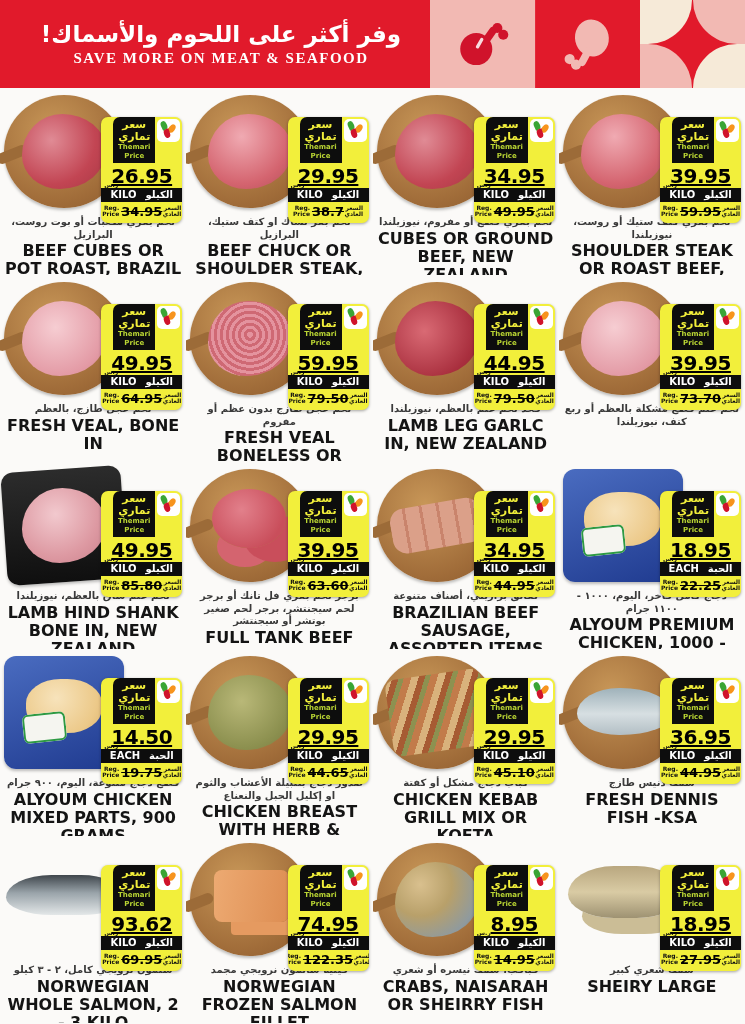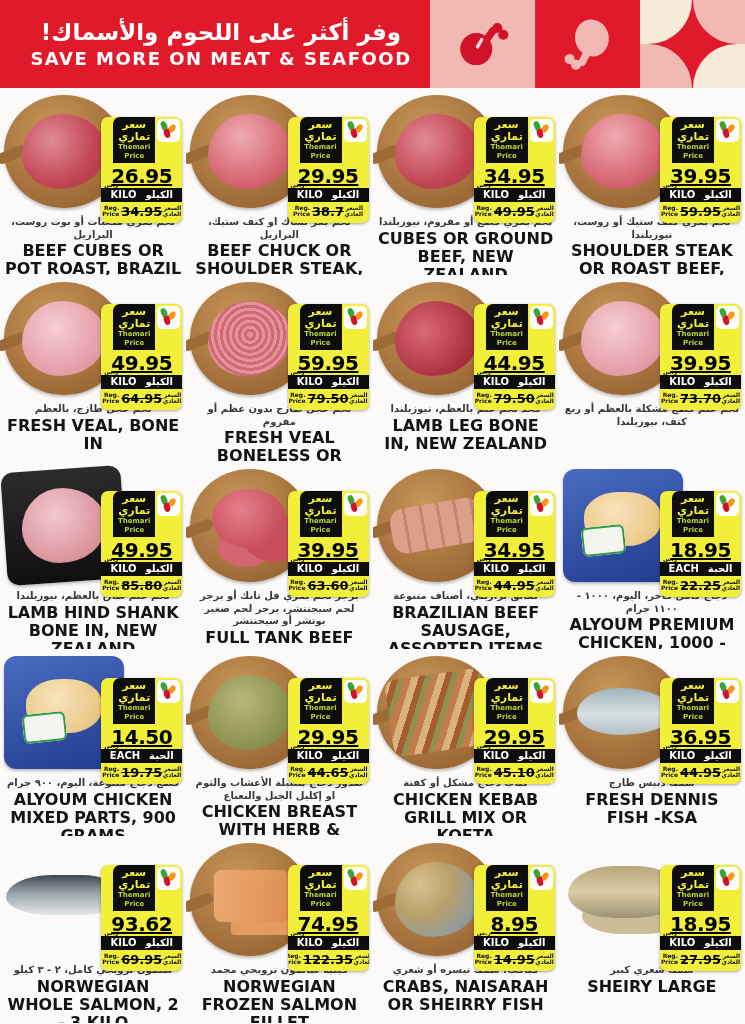--- a/index.html
+++ b/index.html
@@ -4,21 +4,21 @@
 <style>
   * { margin:0; padding:0; box-sizing:border-box; }
   html,body { width:745px; height:1024px; overflow:hidden; background:#fbfaf8;
               font-family:"DejaVu Sans", sans-serif; }
 
   
   .banner { height:88px; background:#e11a2b; display:flex; }
   .banner-text { flex:1; display:flex; flex-direction:column; justify-content:center;
                  align-items:center; color:#fff; padding-left:12px; }
   .banner-text .ar { font-size:23px; font-weight:bold; direction:rtl;text-align:center; }
-  .banner-text .en { font-size:18px; font-weight:bold; letter-spacing:1.5px; margin-top:3px; }
+  .banner-text .en { font-size:15px; font-weight:bold; letter-spacing:1.5px; margin-top:3px;font-family:Liberation Serif, serif; }
   .banner-art { display:flex; width:315px; }
   .art { width:105px; height:88px; display:flex; align-items:center; justify-content:center; }
   .sq1 { background:#f2b9b3; }
   .sq2 { background:#e11a2b; border-left:1px solid rgba(255,255,255,.08); }
   .sq3 { background:#e11a2b; position:relative; overflow:hidden; }
   .art svg { width:54px; height:54px; }
   .sq1 svg { fill:#d0132b; }
   .sq2 svg { fill:#f2b9b3; transform:scaleX(-1) rotate(12deg); }
   .pt { position:absolute; }
   .pt.a { left:0; top:0; width:52px; height:44px; background:#f6ead8; border-radius:0 0 52px 0; }
@@ -406,21 +406,21 @@
         </div>
         <div class="tag-reg">
           <span class="reg-lbl">Reg. Price</span>
           <span class="reg-val">79.50</span>
           <span class="reg-lbl ar">السعر العادي</span>
         </div>
       </div>
     </div>
     <div class="desc">
       <div class="d-ar">فخذ لحم غنم بالعظم، نيوزيلندا</div>
-      <div class="d-en">LAMB LEG BONE IN, NEW ZEALAND</div>
+      <div class="d-en">LAMB LEG GARLC IN, NEW ZEALAND</div>
     </div>
   </div>
 
   <div class="card">
     <div class="photo-area">
       <div class="photo v-veal">
         <div class="handle"></div>
         <div class="food"></div>
       </div>
       <div class="tag">

